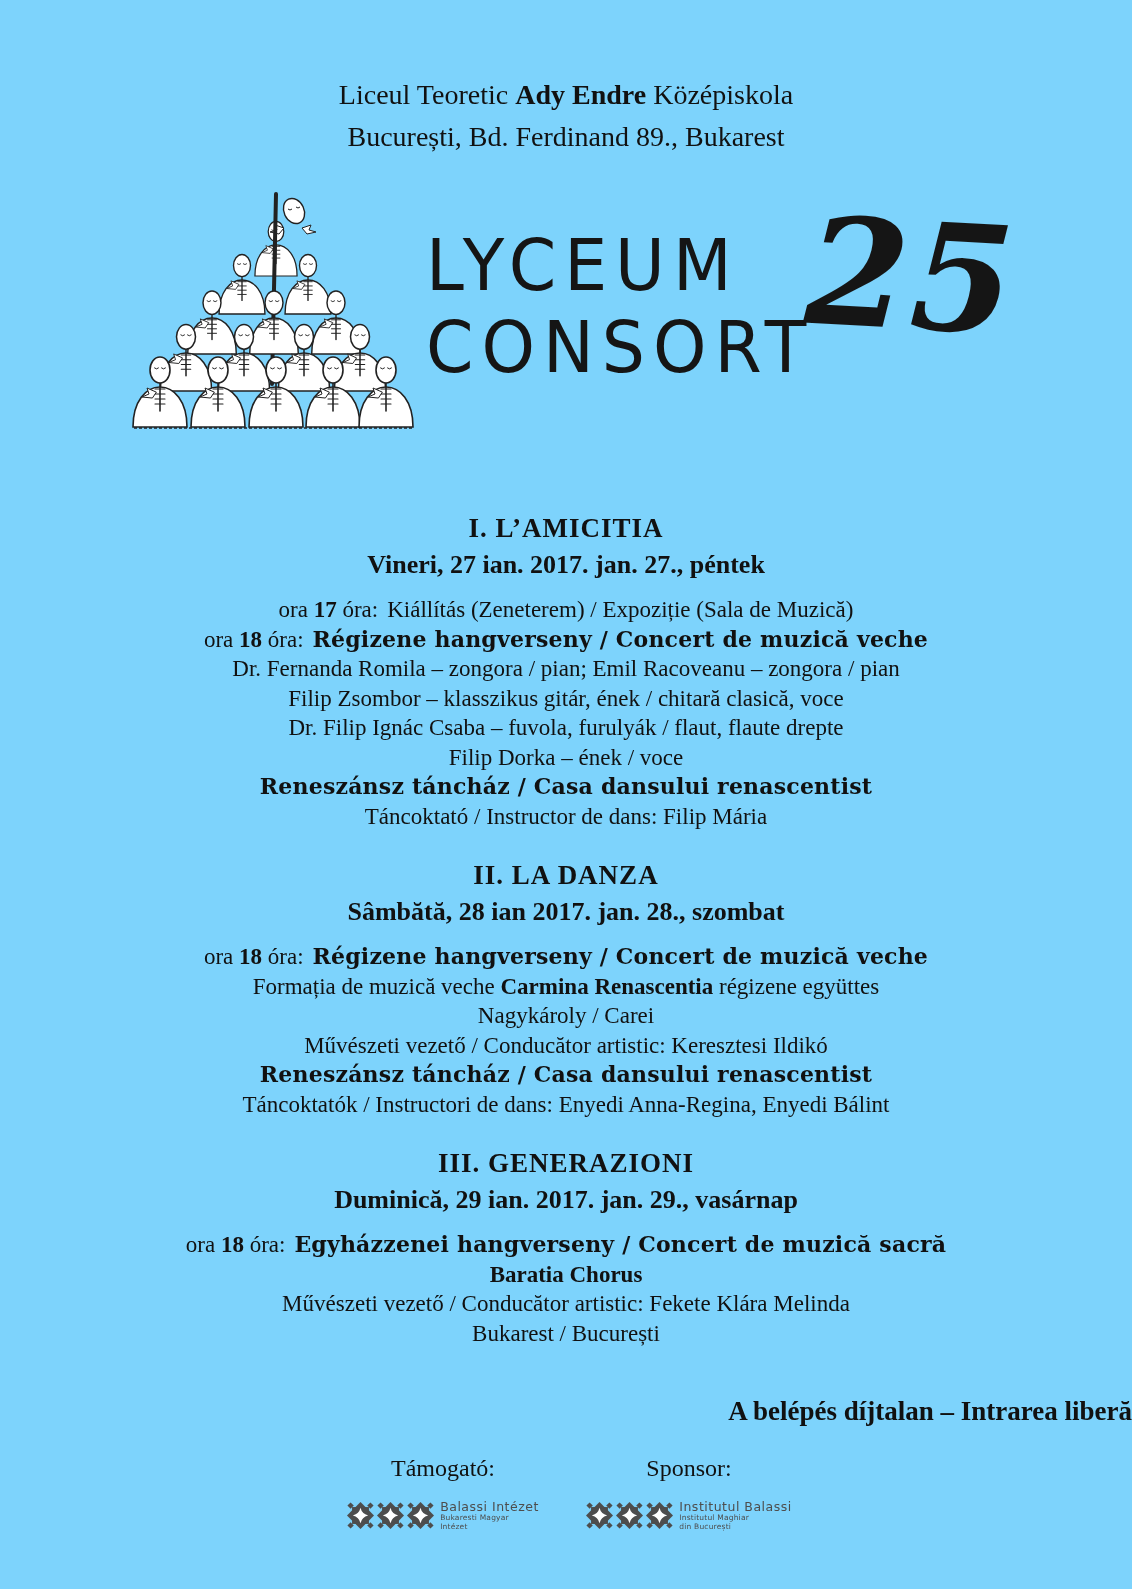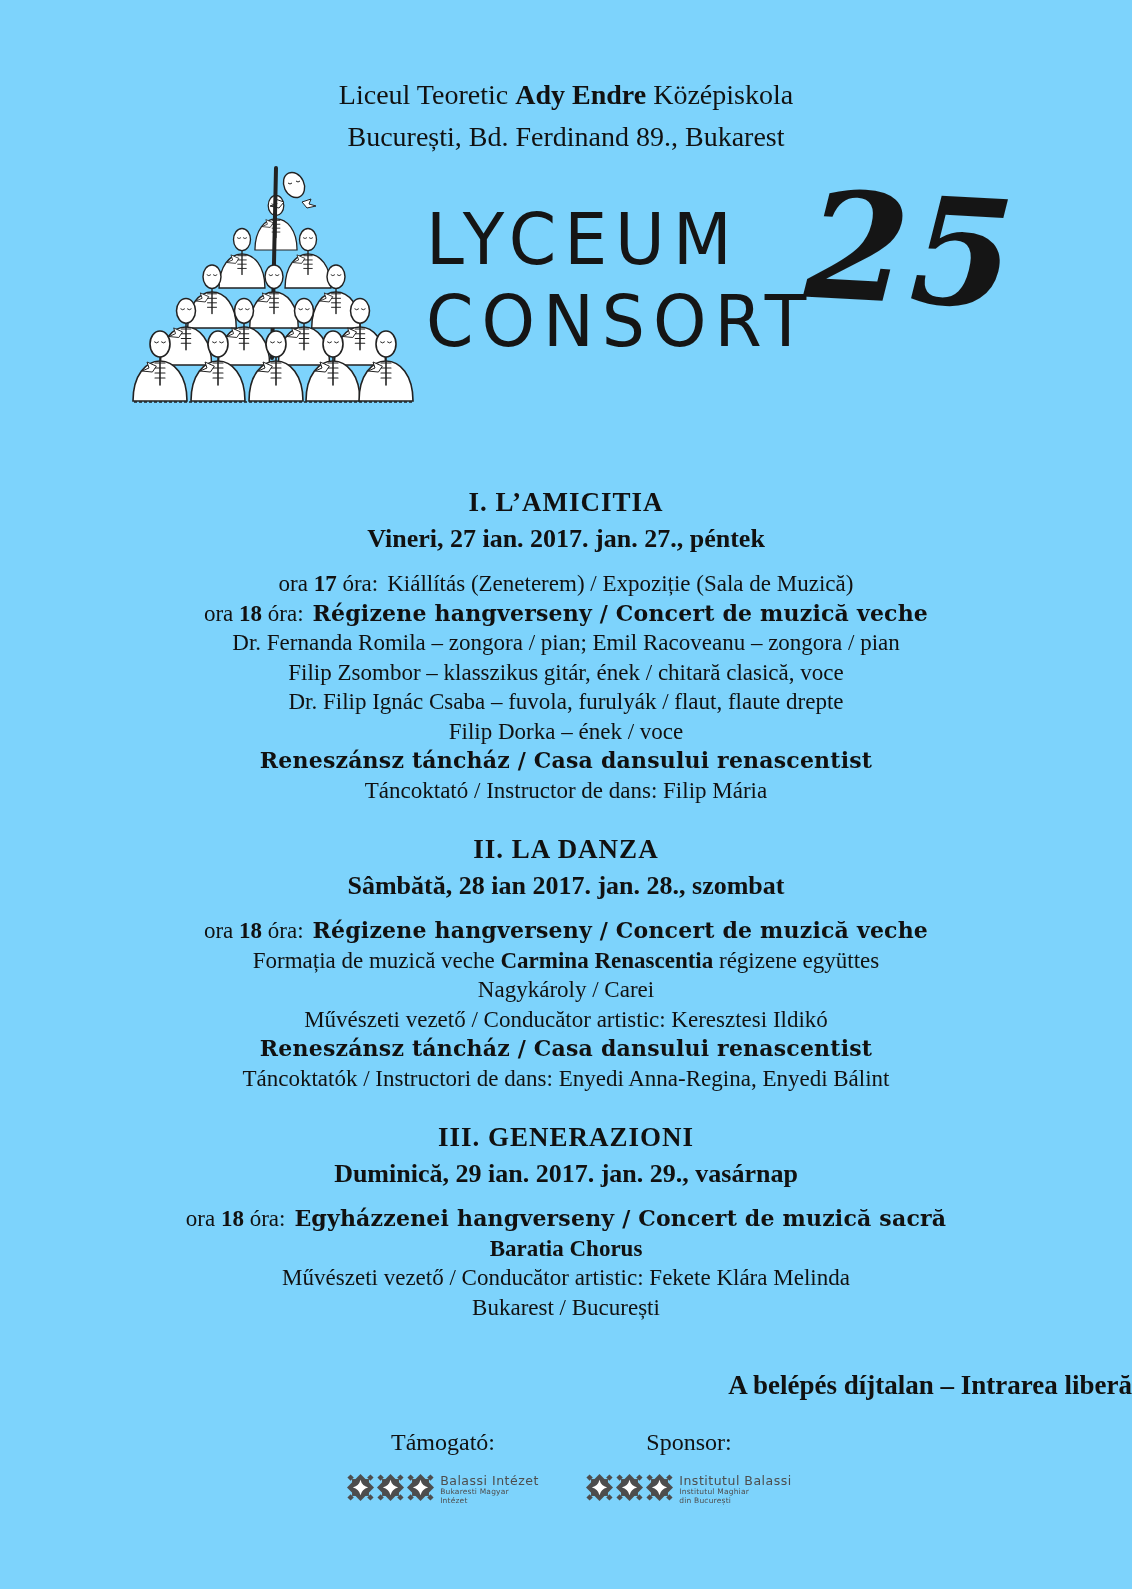--- a/index.html
+++ b/index.html
@@ -5,21 +5,21 @@
   html,body { margin:0; padding:0; background:#e8e8e8; }
   .page {
     position:relative; width:1132px; height:1589px; margin:0 auto;
     background:#7dd3fc; color:#111;
     font-family:"Liberation Serif", serif; overflow:hidden;
   }
   
   .header { padding-top:74px; text-align:center; font-size:28px; line-height:42px; }
   .header b { font-weight:bold; }
   
-  .brand-row { position:relative; height:252px; }
+  .brand-row { position:relative; height:252px; margin-top:26px; }
   .choir-svg { position:absolute; left:126px; top:0; width:294px; height:248px; }
   .title-block { position:absolute; left:426px; top:40px; color:#151515; }
   .title-line {
     font-family:"DejaVu Sans", sans-serif; font-weight:400;
     font-size:68px; letter-spacing:8px; line-height:78px;
     transform:scaleY(1.06); transform-origin:left top; white-space:nowrap;
   }
   .title-line.second { margin-top:4px; }
   .anniv-number {
     position:absolute; left:806px; top:18px;
@@ -35,21 +35,21 @@
   .sec-date { font-size:26px; line-height:38px; font-weight:bold; }
   .sec-body { margin-top:11px; font-size:23px; line-height:29.5px; }
   .line b { font-weight:bold; }
   .fancy { font-family:"DejaVu Serif", serif; font-weight:bold; font-size:22px; letter-spacing:0.2px; }
   .gap { display:inline-block; width:9px; }
   
   .admission { margin-top:46px; text-align:right; font-size:27px; font-weight:bold; line-height:34px; }
   .sponsors { margin-top:24px; display:flex; justify-content:center; gap:14px; }
   .sponsor-col { width:232px; text-align:center; }
   .sponsor-label { font-size:24px; line-height:32px; }
-  .logo-block { margin-top:16px; display:flex; align-items:flex-start; justify-content:center; gap:6px; }
+  .logo-block { margin-top:16px; display:flex; align-items:center; justify-content:center; gap:6px; }
   .rosettes { display:flex; gap:3px; }
   .ros { width:27px; height:27px; }
   .logo-text { text-align:left; color:#4d4d4d; font-family:"DejaVu Sans", sans-serif; }
   .logo-title { font-size:12.5px; line-height:14px; letter-spacing:0.5px; }
   .logo-sub { font-size:7.5px; line-height:8.5px; letter-spacing:0.2px; }
   .defs-holder { position:absolute; width:0; height:0; overflow:hidden; }
 </style>
 </head>
 <body>
 

